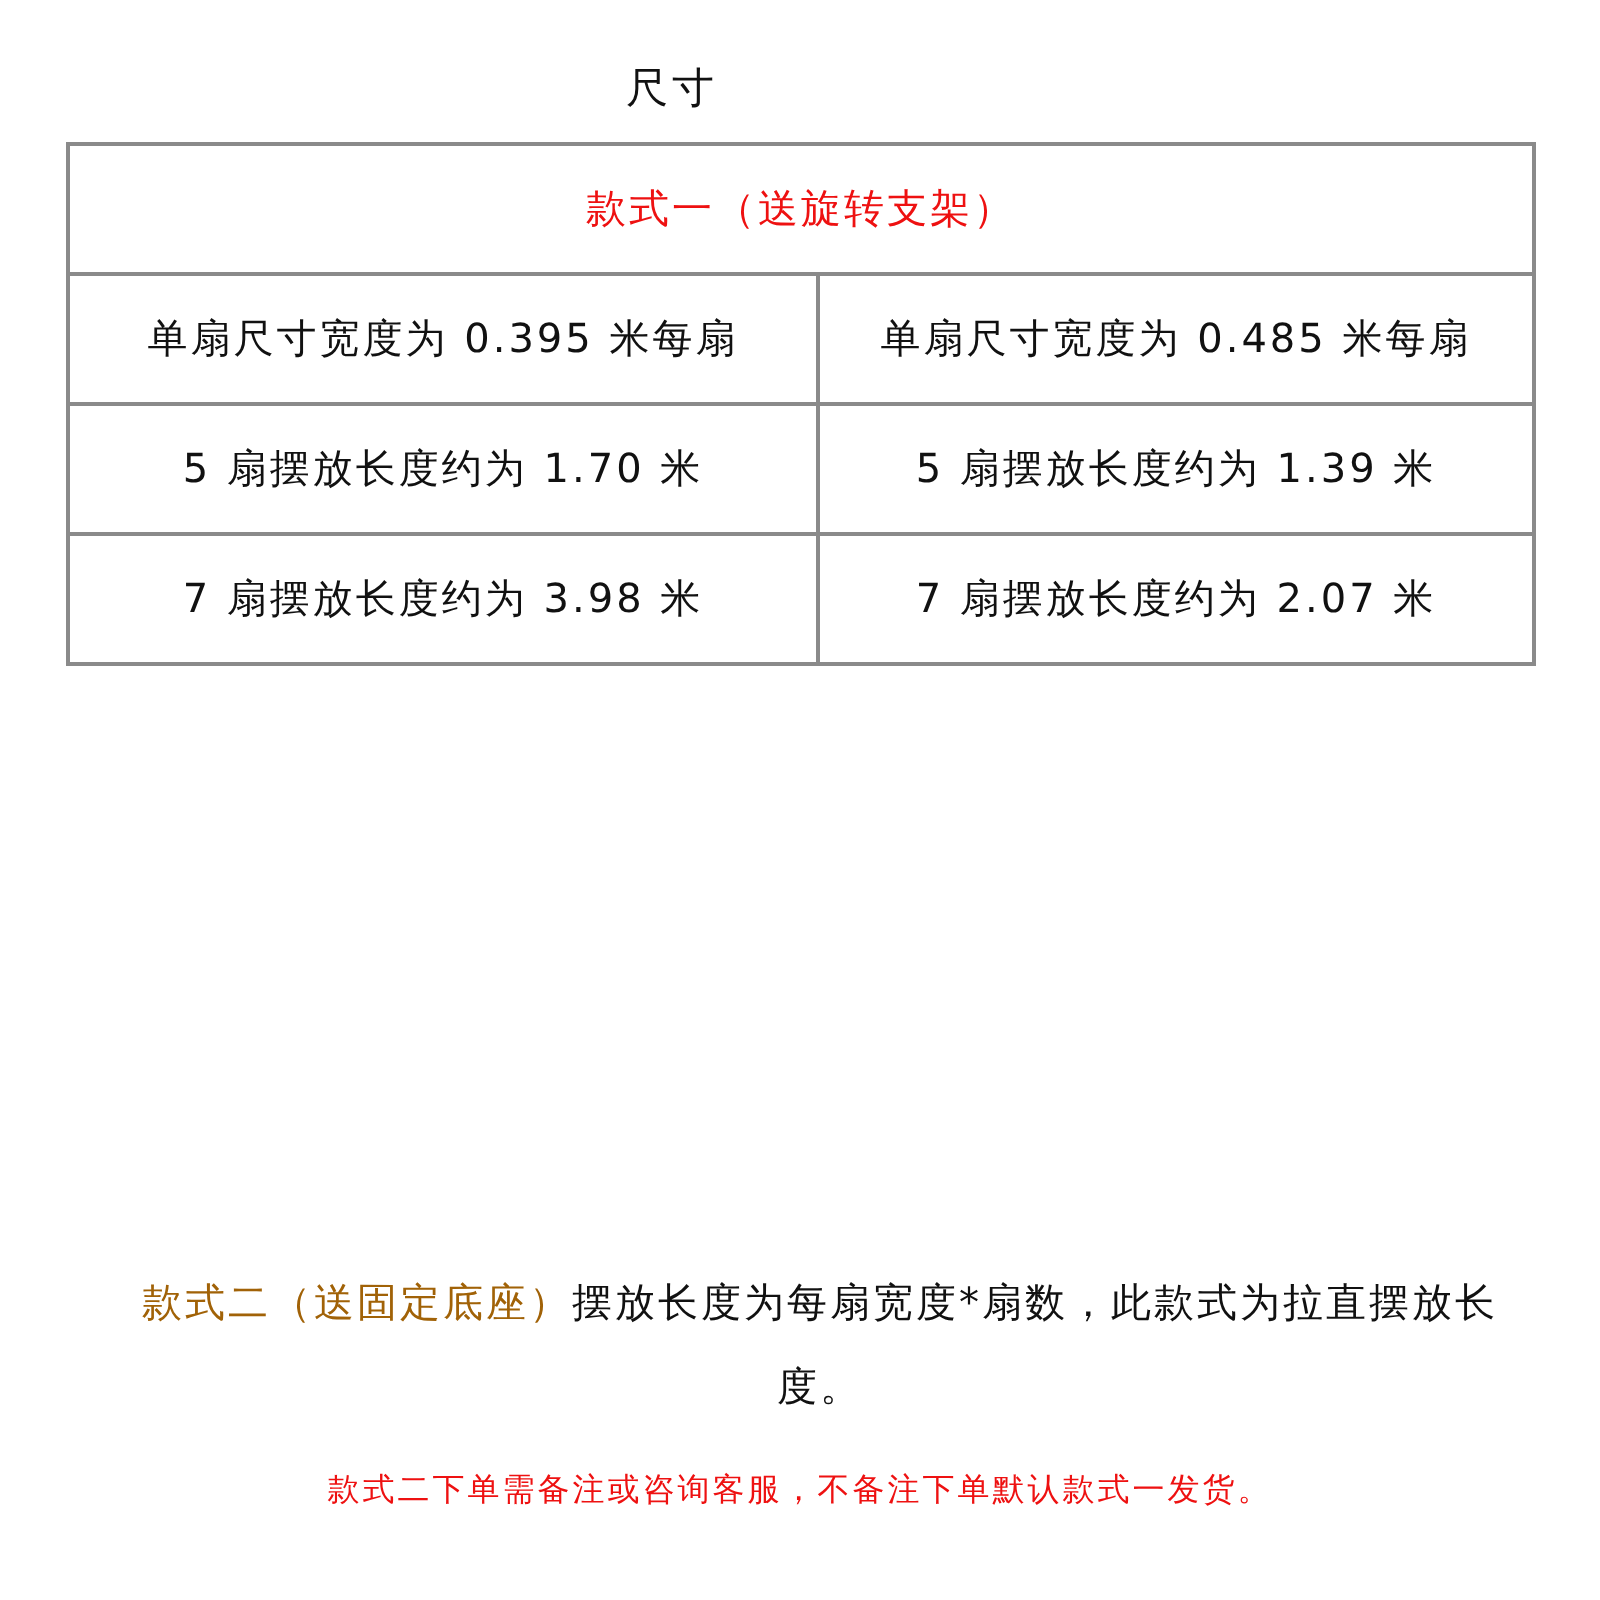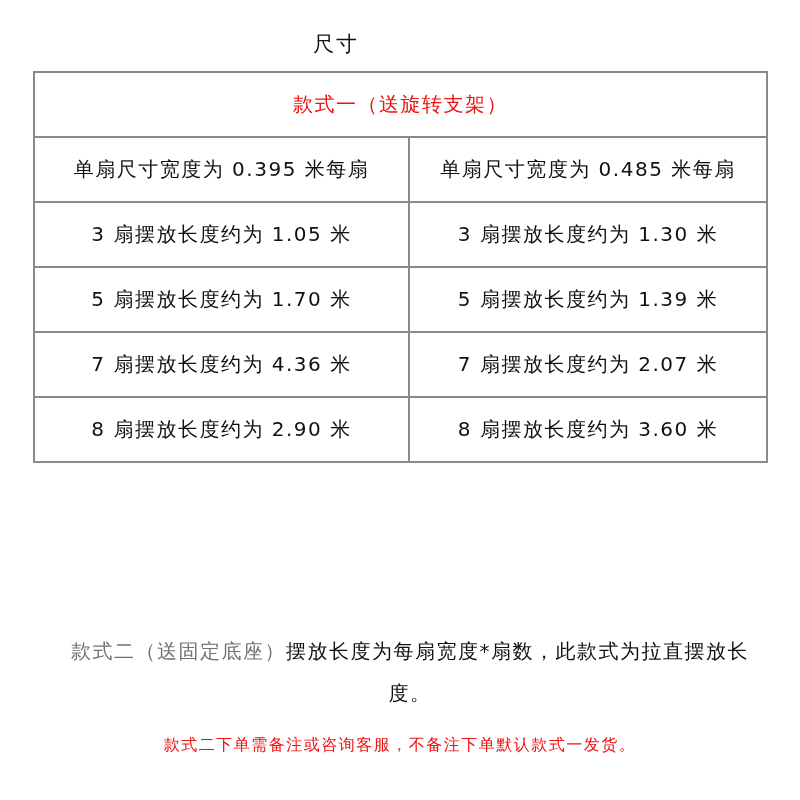--- a/index.html
+++ b/index.html
@@ -7,53 +7,45 @@
          font-family: "DejaVu Sans", "Liberation Sans", sans-serif; color:#111; }
   .title { position:absolute; top:30px; left:0; width:672px; text-align:center;
            font-size:21px; letter-spacing:2px; }
   table { position:absolute; left:33px; top:71px; width:735px; border-collapse:collapse; }
   td { border:2px solid #8a8a8a; text-align:center; font-size:20px; letter-spacing:1.5px;
        height:63px; padding:0; }
   td.head { color:#ee1111; height:63px;border-radius:29px; }
   td.left { width:373px; }
   .note1 { position:absolute; left:60px; top:630px; width:700px; text-align:center;
            font-size:20px; letter-spacing:1.5px; line-height:42px; }
-  .red { color:#737373; }
+  .red { color:#a16207; }
   .note2 { position:absolute; left:0; top:735px; width:800px; text-align:center;
            font-size:16px; letter-spacing:1.5px; color:#ee1111; }
 </style>
 </head>
 <body>
 
 <div class="title">尺寸</div>
 
 <table>
   <tbody>
       <tr>
     <td colspan="2" class="head">款式一（送旋转支架）</td>
   </tr>
   <tr>
     <td class="left">单扇尺寸宽度为 0.395 米每扇</td>
     <td>单扇尺寸宽度为 0.485 米每扇</td>
   </tr>
   <tr>
-    <td class="left">3 扇摆放长度约为 1.05 米</td>
-    <td>3 扇摆放长度约为 1.30 米</td>
-  </tr>
-  <tr>
     <td class="left">5 扇摆放长度约为 1.70 米</td>
     <td>5 扇摆放长度约为 1.39 米</td>
   </tr>
   <tr>
-    <td class="left">7 扇摆放长度约为 4.36 米</td>
+    <td class="left">7 扇摆放长度约为 3.98 米</td>
     <td>7 扇摆放长度约为 2.07 米</td>
-  </tr>
-  <tr>
-    <td class="left">8 扇摆放长度约为 2.90 米</td>
-    <td>8 扇摆放长度约为 3.60 米</td>
   </tr>
 </tbody>
   </table>
 
 <div class="note1">
   <span class="red">款式二（送固定底座）</span><span>摆放长度为每扇宽度*扇数，此款式为拉直摆放长度。</span>
 </div>
 
 <div class="note2">款式二下单需备注或咨询客服，不备注下单默认款式一发货。</div>
 

